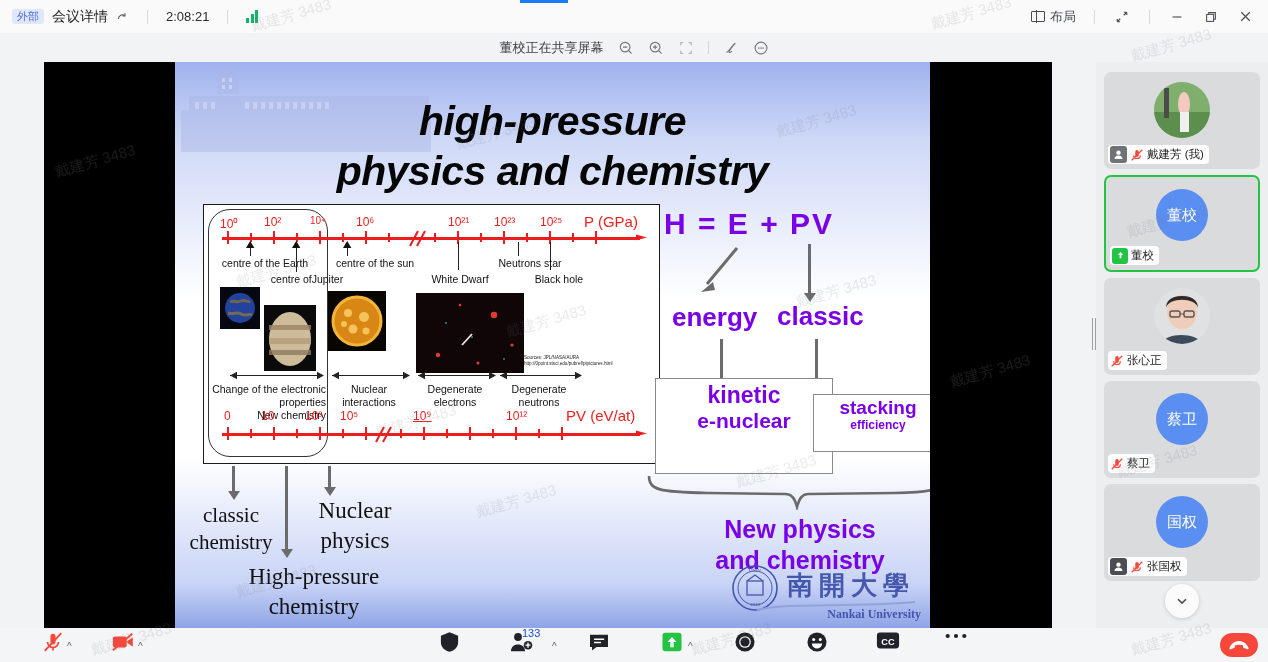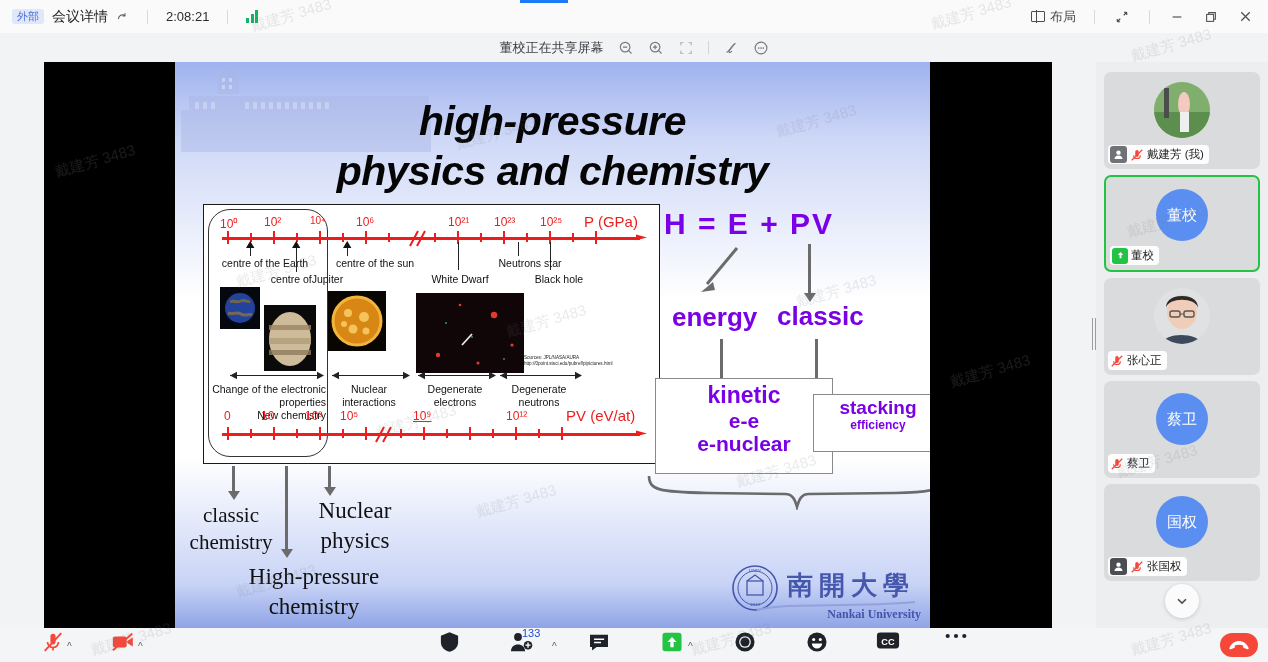--- a/index.html
+++ b/index.html
@@ -486,35 +486,38 @@
 
       <div class="pu" style="left:497px; top:240px; font-size:26px;">energy</div>
       <div class="pu" style="left:602px; top:239px; font-size:26px;">classic</div>
 
       <div class="arrow-v" style="left:545px; top:277px; height:45px;"></div>
       <div class="arrow-v" style="left:640px; top:277px; height:62px;"></div>
 
       <div class="pbox" style="left:480px; top:316px; width:178px; height:96px;">
         <div style="text-align:center; padding-top:4px; line-height:1.12;">
           <div class="pu" style="position:static; font-size:23px;">kinetic</div>
-          <div class="pu" style="position:static; font-size:21px;">e-e</div>
           <div class="pu" style="position:static; font-size:21px;">e-nuclear</div>
         </div>
       </div>
       <div class="pbox" style="left:638px; top:332px; width:130px; height:58px;">
         <div style="text-align:center; padding-top:2px; line-height:1.15;">
           <div class="pu" style="position:static; font-size:19px;">stacking</div>
           <div class="pu" style="position:static; font-size:12px;">efficiency</div>
         </div>
       </div>
 
       <svg style="position:absolute; left:472px; top:412px;" width="300" height="36">
         <path d="M2 2 C2 16, 12 18, 60 19 L138 20 C146 20, 148 26, 150 33 C152 26, 154 20, 162 20 L248 19 C288 18, 296 16, 296 2" stroke="#6b6b6b" stroke-width="2.6" fill="none"></path>
       </svg>
 
+      <div style="position:absolute; left:490px; top:452px; width:270px; text-align:center; line-height:1.22;">
+        <div class="pu" style="position:static; font-size:25px;">New physics</div>
+        <div class="pu" style="position:static; font-size:25px;">and chemistry</div>
+      </div>
 
       <div class="nk-logo">
         <svg width="195" height="62" viewBox="0 0 195 62">
           <circle cx="26" cy="26" r="22" fill="none" stroke="#3b4da8" stroke-width="1.6"></circle>
           <circle cx="26" cy="26" r="17" fill="none" stroke="#3b4da8" stroke-width="1"></circle>
           <rect x="18" y="19" width="16" height="14" fill="none" stroke="#3b4da8" stroke-width="1.3"></rect>
           <path d="M18 19 L26 13 L34 19" fill="none" stroke="#3b4da8" stroke-width="1.3"></path>
           <g fill="#3b4da8" font-family="Liberation Serif, serif" font-size="5">
             <text x="26" y="10" text-anchor="middle">UNIV</text>
             <text x="26" y="44" text-anchor="middle">1919</text>

